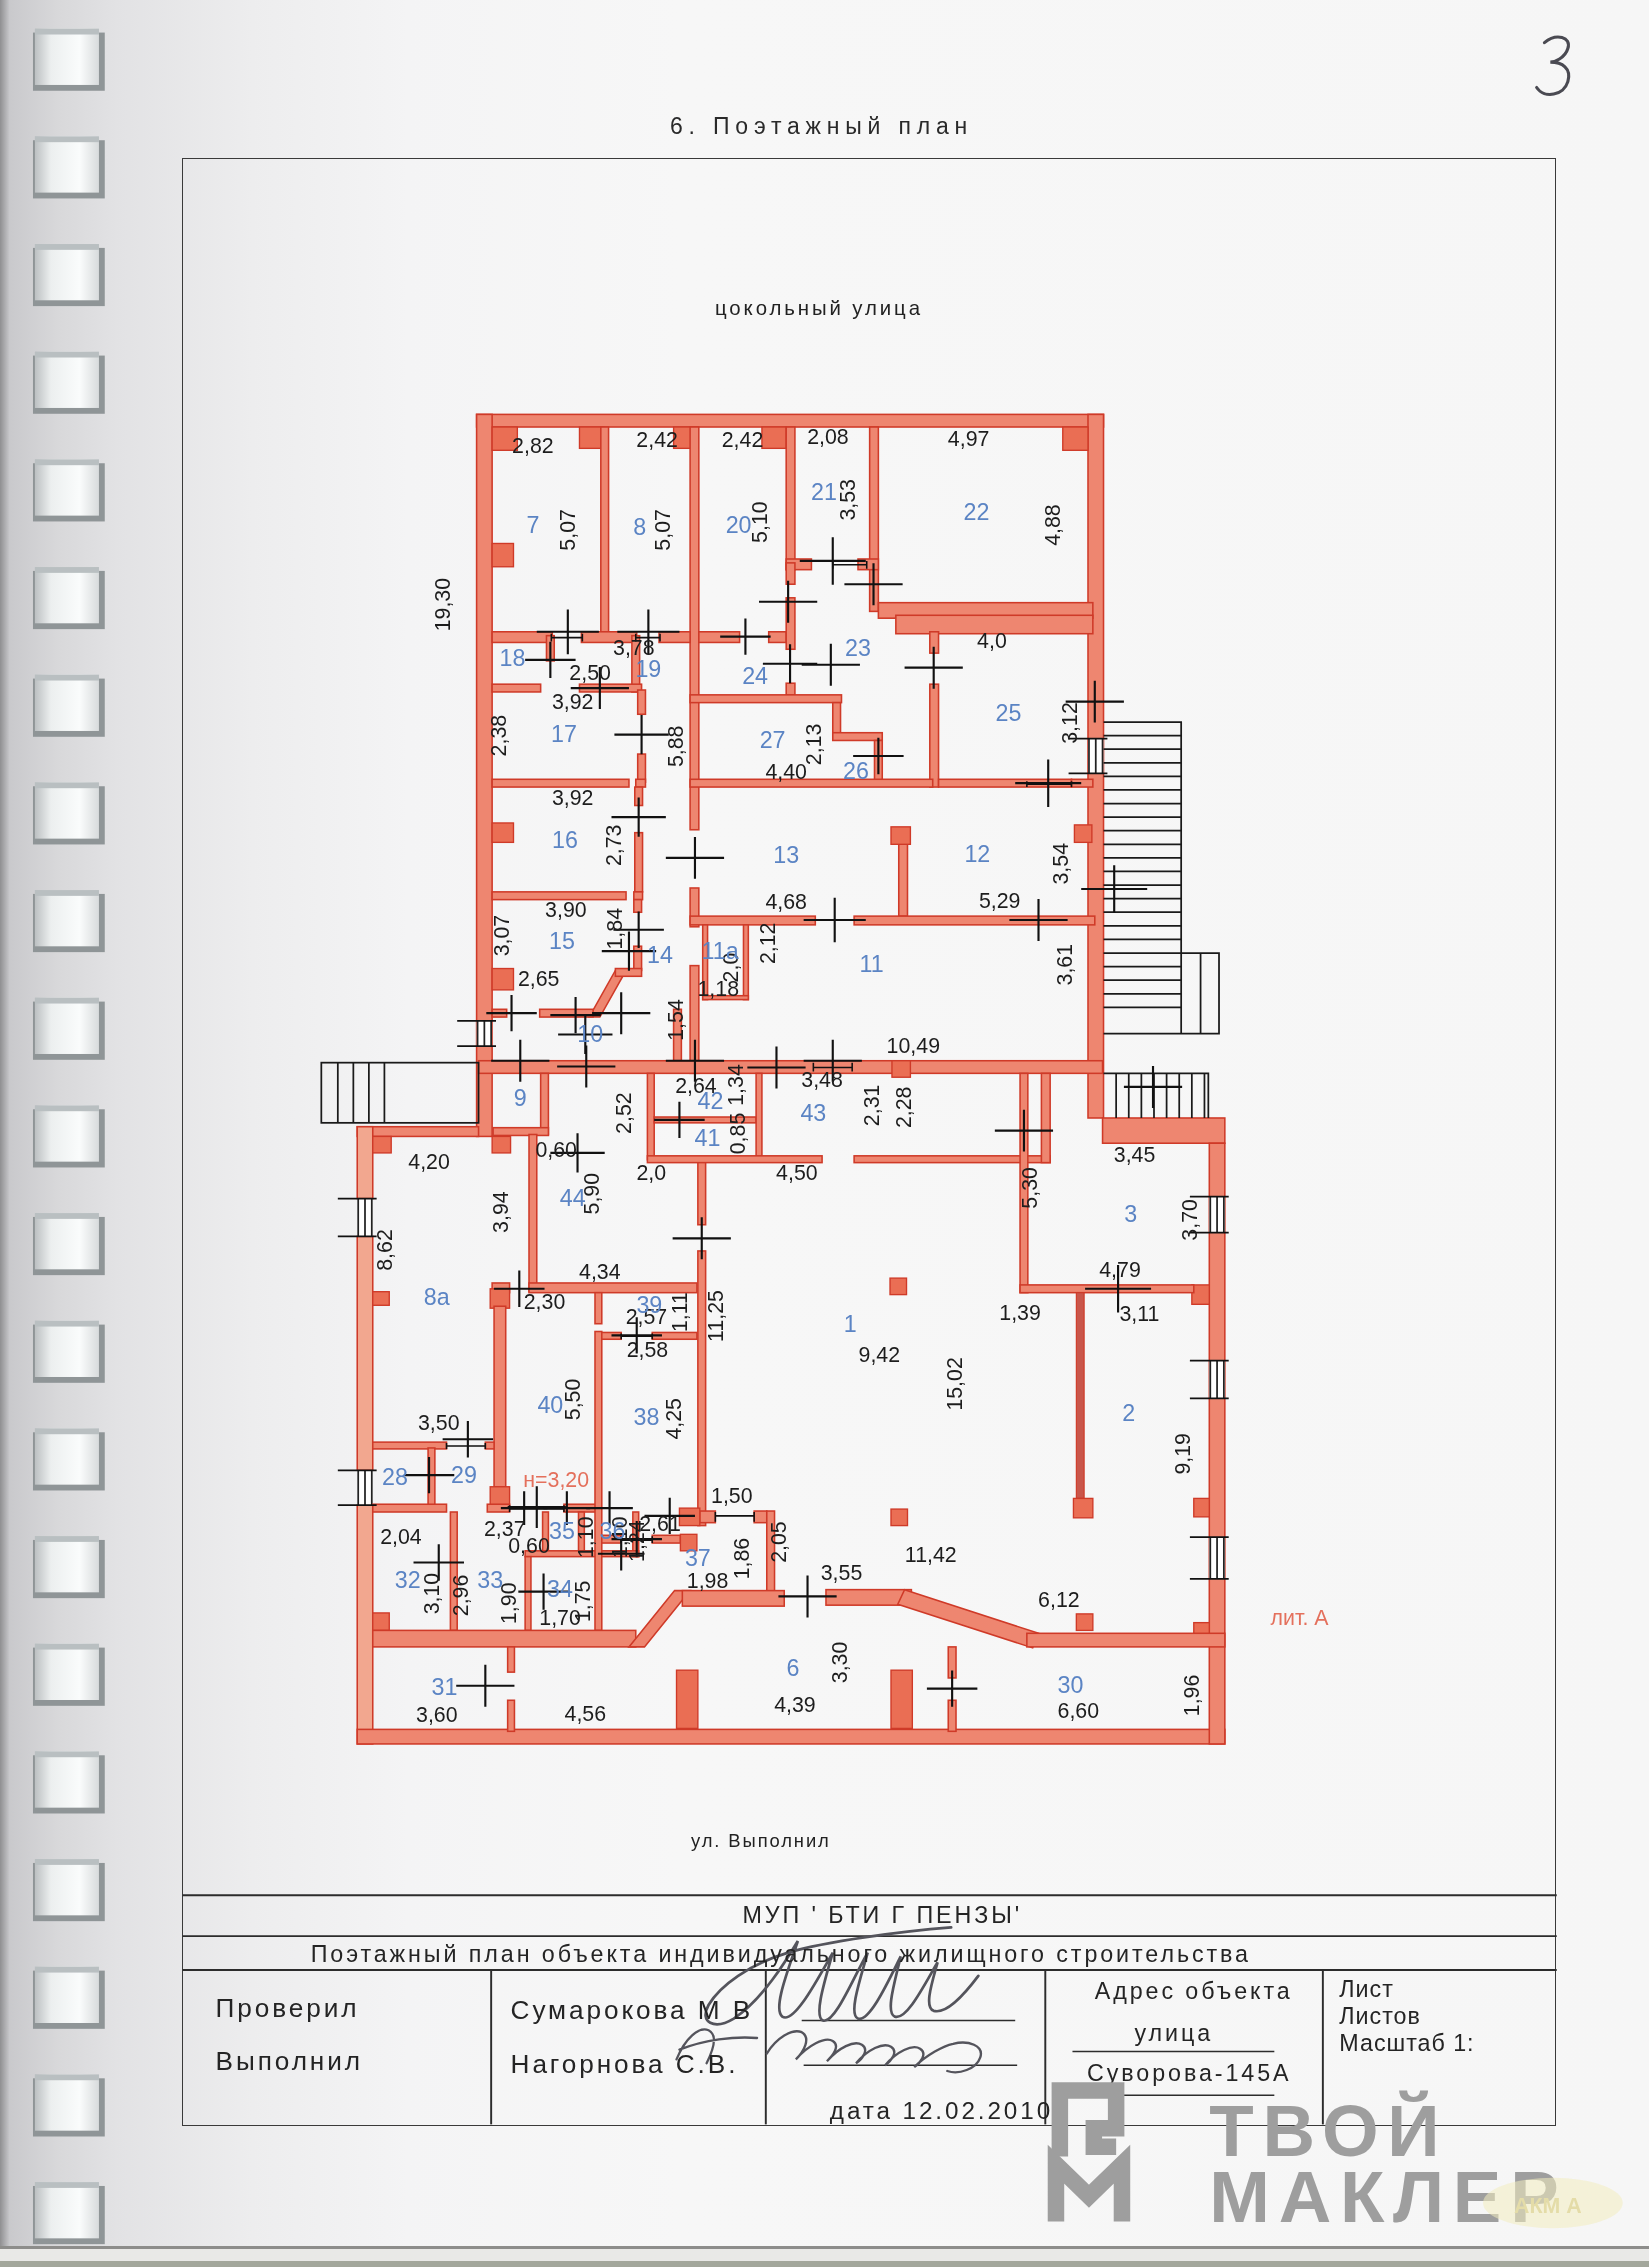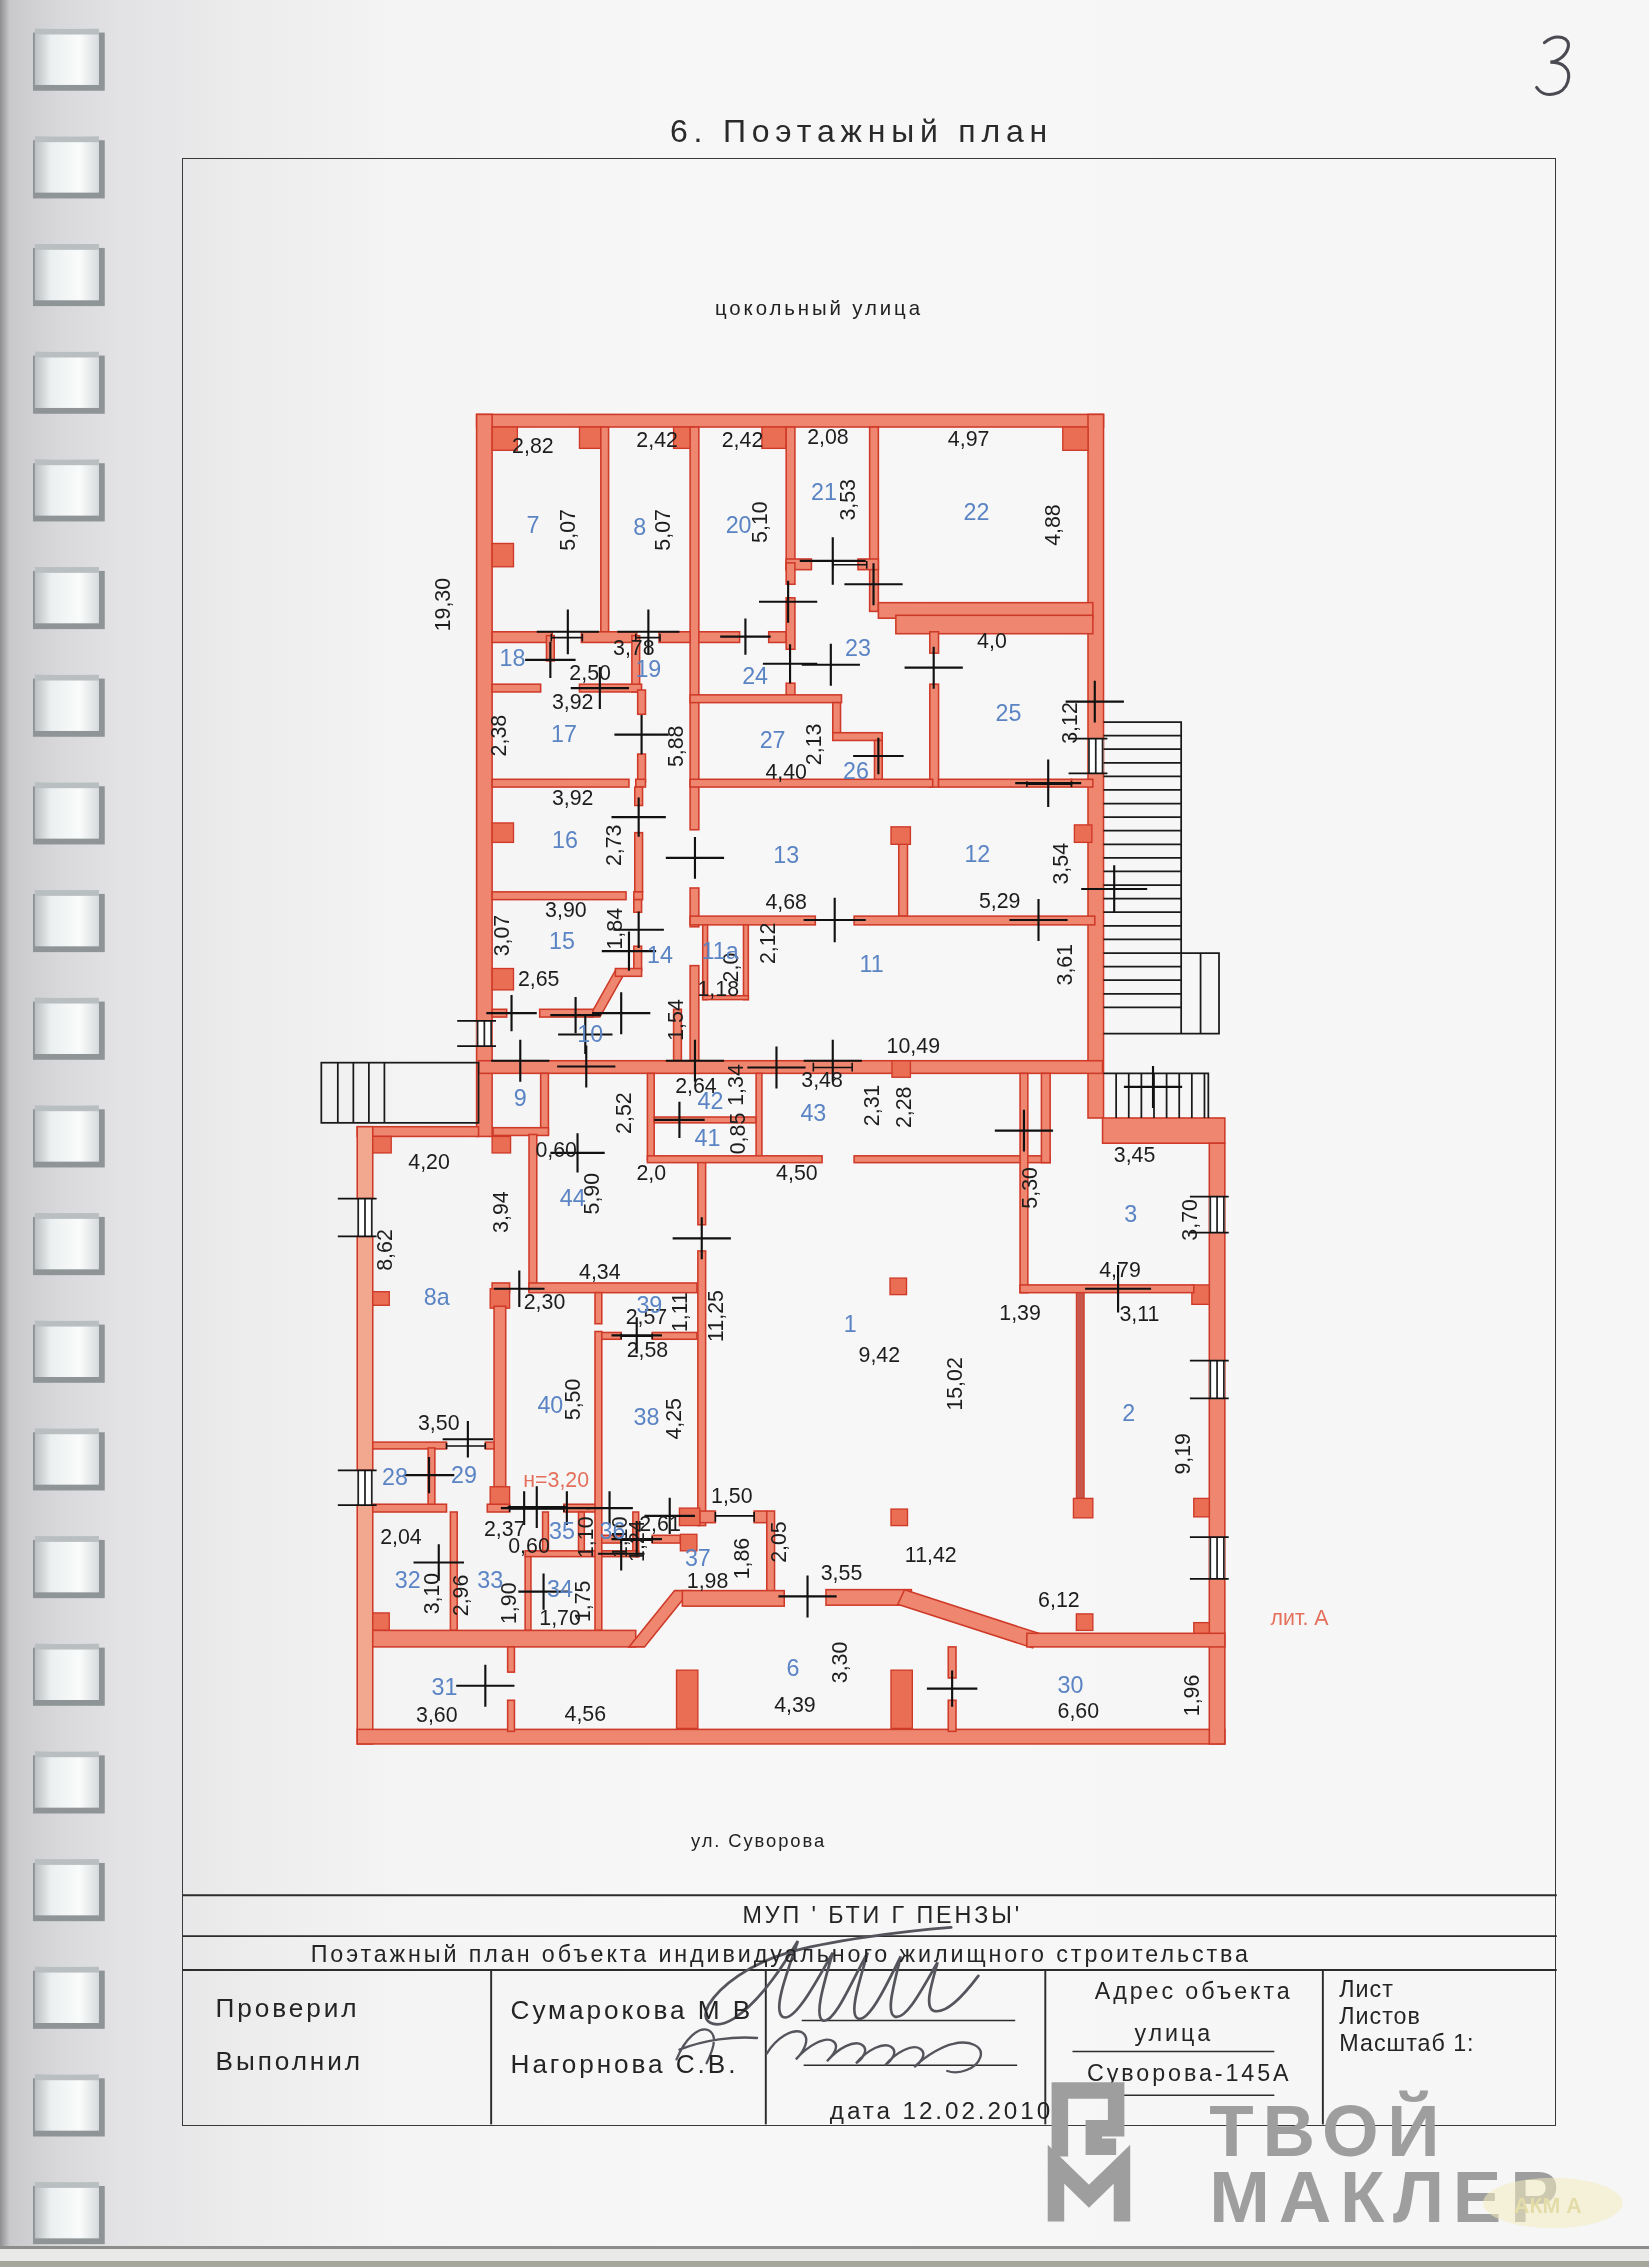--- a/index.html
+++ b/index.html
@@ -52,27 +52,27 @@
       <use href="#tab" x="34" y="2027"></use>
       <use href="#tab" x="34" y="2138"></use>
       <use href="#tab" x="34" y="2249"></use>
     </g>
 </svg>
 
 <svg style="position:absolute;left:1523px;top:29px" width="78" height="78" viewBox="0 0 80 80">
   <path d="M 22 14 C 34 4, 50 8, 46 20 C 43 30, 32 34, 28 34 C 40 34, 50 40, 46 54 C 42 68, 22 72, 14 60" fill="none" stroke="#4a4a52" stroke-width="3.2" stroke-linecap="round"></path>
 </svg>
 
-<div style="position:absolute;left:670px;top:113px;width:602px;color:#2a2a2a;font-size:32px;letter-spacing:5.8px;white-space:nowrap;">6. Поэтажный план</div>
+<div style="position:absolute;left:670px;top:113px;width:602px;color:#2a2a2a;font-size:23px;letter-spacing:5.8px;white-space:nowrap;">6. Поэтажный план</div>
 
 <div style="position:absolute;left:182px;top:158px;width:1372px;height:1966px;border:1.9px solid #3a3a3a;"></div>
 
 <div style="position:absolute;left:715px;top:297px;color:#222;font-size:20.4px;letter-spacing:2.9px;">цокольный улица</div>
 
-<div style="position:absolute;left:691px;top:1830px;color:#222;font-size:18.4px;letter-spacing:1.9px;">ул. Суворова</div>
+<div style="position:absolute;left:691px;top:1830px;color:#222;font-size:18.4px;letter-spacing:1.9px;">ул. Выполнил</div>
 
 <svg id="plan" style="position:absolute;left:0;top:0" width="1650" height="2268" viewBox="0 0 1700 2337">
 
 <rect x="491" y="427" width="646" height="13" fill="#ee8670" stroke="#cf3a28" stroke-width="1.6"></rect>
 
 <rect x="491" y="427" width="16" height="744" fill="#ee8670" stroke="#cf3a28" stroke-width="1.6"></rect>
 
 <rect x="1121" y="427" width="16" height="725" fill="#ee8670" stroke="#cf3a28" stroke-width="1.6"></rect>
 
 <rect x="507" y="440" width="26" height="24" fill="#ea6e54" stroke="#cf3a28" stroke-width="1.4"></rect>

